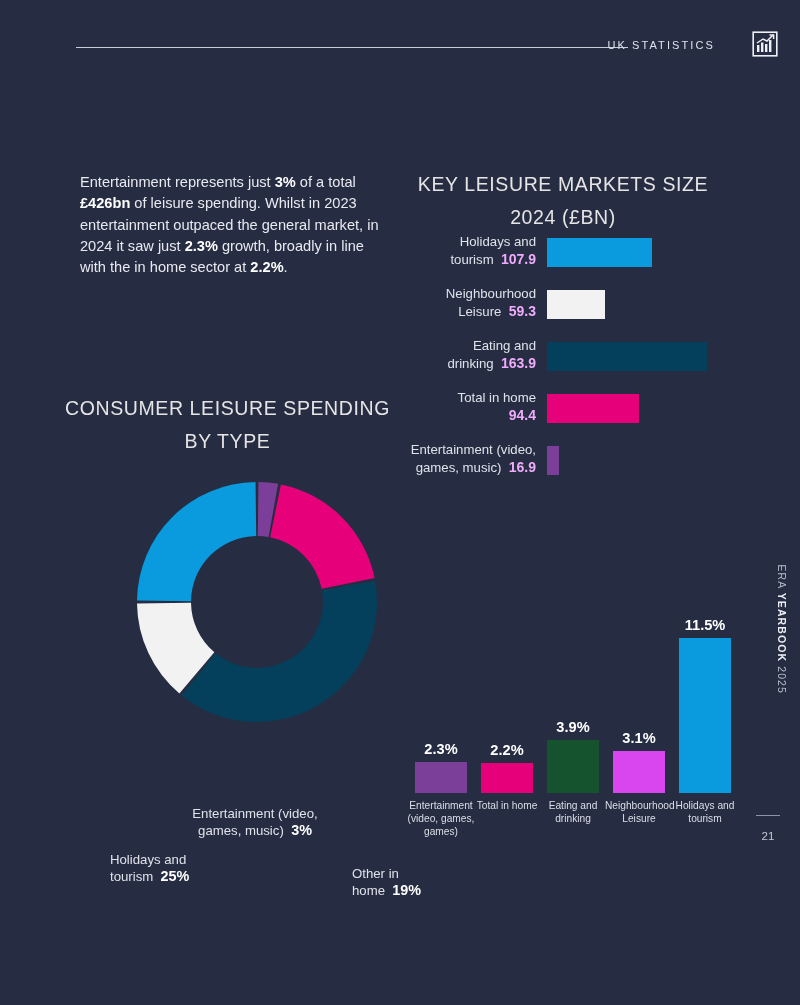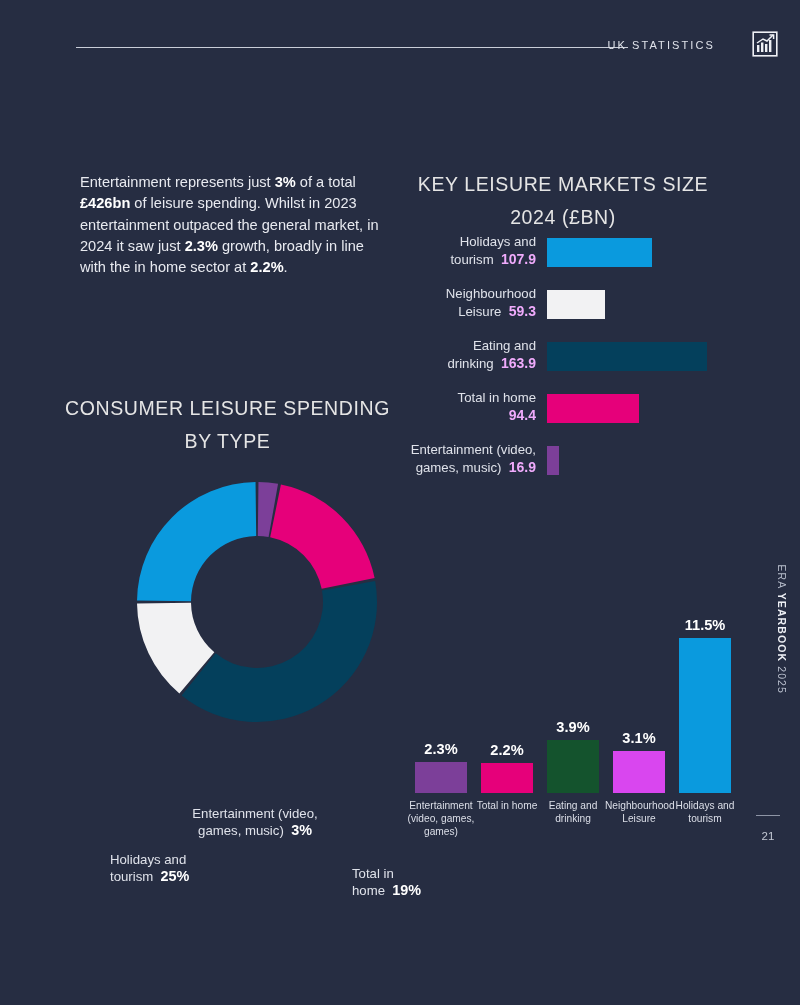--- a/index.html
+++ b/index.html
@@ -181,21 +181,21 @@
       </svg>
       <div class="d-lbl d-ent">
           <div>Entertainment (video,</div>
           <div>games, music)&nbsp;&nbsp;<b>3%</b></div>
         </div>
       <div class="d-lbl d-hol">
           <div>Holidays and</div>
           <div>tourism&nbsp;&nbsp;<b>25%</b></div>
         </div>
       <div class="d-lbl d-oth">
-          <div>Total in</div>
+          <div>Other in</div>
           <div>home&nbsp;&nbsp;<b>19%</b></div>
         </div>
 
     </div>
   </div>
 
   <div class="yoy">
     <div class="yoy-plot">
         <div class="yoy-col" style="left: 11px;">
           <div class="yoy-bar" style="height: 31px; background: rgb(124, 63, 153);">

